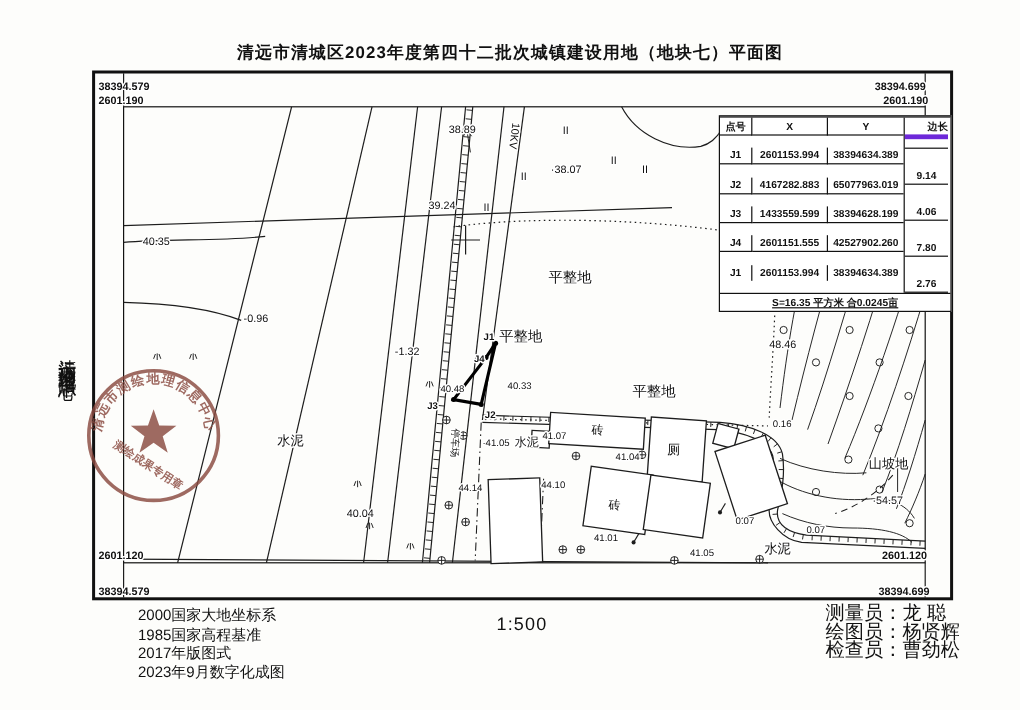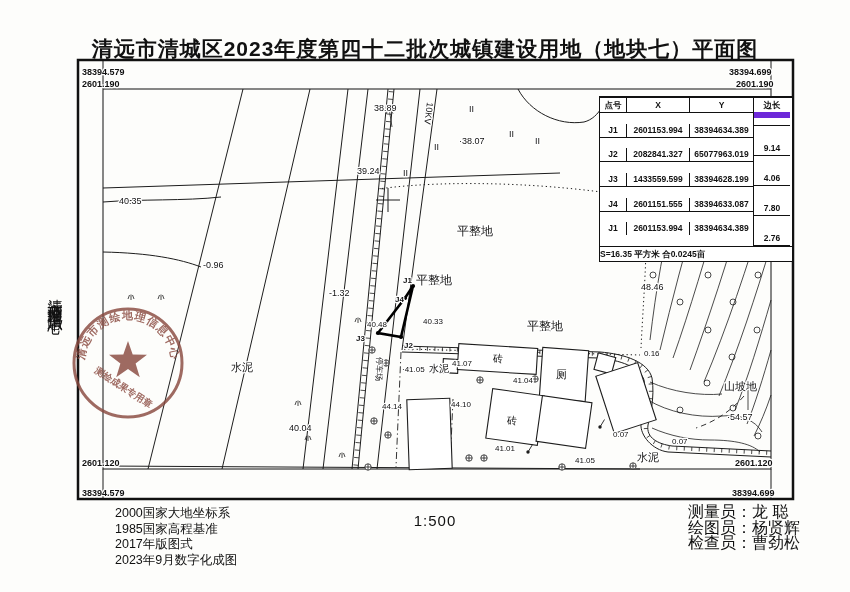--- a/index.html
+++ b/index.html
@@ -3,40 +3,40 @@
 <meta charset="utf-8">
 <style>
   html,body{margin:0;padding:0;}
   body{
     width:850px;height:592px;position:relative;overflow:hidden;
     background:#fdfdfb;color:#111;
     font-family:"Liberation Sans","DejaVu Sans",sans-serif;
   }
   .page-title{
     position:absolute;top:35px;left:0;width:850px;text-align:center;
-    font-size:21px;font-weight:bold;letter-spacing:1px;white-space:nowrap;
+    font-size:14px;font-weight:bold;letter-spacing:1px;white-space:nowrap;
   }
   svg.map-canvas{position:absolute;left:0;top:0;}
   
   .coord-table{
     position:absolute;left:599px;top:96px;width:192px;background:#fff;
     border:1.4px solid #111;font-size:8.5px;font-weight:bold;z-index:5;
   }
   .ct-title{text-align:center;font-size:10px;line-height:14px;height:14px;}
   .ct-body{display:flex;border-top:1.3px solid #111;}
   .ct-main{display:grid;grid-template-columns:27px 63px 63px;border-right:1px solid #111;}
   .ct-cell{height:13px;line-height:13px;text-align:center;border-bottom:1px solid #111;border-right:1px solid #111;overflow:hidden;white-space:nowrap;}
   .ct-cell:nth-child(3n){border-right:none;}
   .ct-cell.h{height:14px;line-height:14px;}
   .ct-main .ct-cell:nth-last-child(-n+3){border-bottom:none;}
   .ct-side{width:36px;display:flex;flex-direction:column;}
-  .ct-side .sh{height:14px;line-height:14px;text-align:center;border-bottom:6px solid #6d28d9;}
+  .ct-side .sh{height:14px;line-height:14px;text-align:right;border-bottom:4px solid #6d28d9;}
   .ct-side .sp{height:7px;border-bottom:1px solid #111;}
   .ct-side .sc{height:13px;line-height:13px;text-align:center;border-bottom:1px solid #111;margin-top:16px;}
-  .ct-area{border-top:1.3px solid #111;height:14px;line-height:14px;}
+  .ct-area{border-top:1.3px solid #111;height:14px;line-height:14px;text-align:center;text-decoration:underline;}
   
   .notes{position:absolute;left:115px;top:506px;font-size:12.5px;line-height:15.5px;font-weight:500;}
   .scale{position:absolute;left:385px;top:512px;width:100px;text-align:center;font-size:15px;letter-spacing:1px;font-weight:500;}
   .staff{position:absolute;left:688px;top:504px;font-size:16px;line-height:15.5px;font-weight:400;}
   
   .org-vert{
     position:absolute;left:45px;top:287px;height:200px;
     writing-mode:vertical-rl;text-orientation:upright;
     font-size:15px;letter-spacing:2px;font-weight:500;
     font-family:"Liberation Serif","DejaVu Serif",serif;z-index:6;
@@ -376,28 +376,28 @@
 <div class="coord-table">
   <div class="ct-body">
     <div class="ct-main">
       <div class="ct-cell h">点号</div>
       <div class="ct-cell h">X</div>
       <div class="ct-cell h">Y</div>
       <div class="ct-cell">J1</div>
       <div class="ct-cell">2601153.994</div>
       <div class="ct-cell">38394634.389</div>
       <div class="ct-cell">J2</div>
-      <div class="ct-cell">2082841.327</div>
+      <div class="ct-cell">4167282.883</div>
       <div class="ct-cell">65077963.019</div>
       <div class="ct-cell">J3</div>
       <div class="ct-cell">1433559.599</div>
       <div class="ct-cell">38394628.199</div>
       <div class="ct-cell">J4</div>
       <div class="ct-cell">2601151.555</div>
-      <div class="ct-cell">38394633.087</div>
+      <div class="ct-cell">42527902.260</div>
       <div class="ct-cell">J1</div>
       <div class="ct-cell">2601153.994</div>
       <div class="ct-cell">38394634.389</div>
     </div>
     <div class="ct-side">
       <div class="sh">边长</div>
       <div class="sp"></div>
       <div class="sc">9.14</div>
       <div class="sc">4.06</div>
       <div class="sc">7.80</div>

